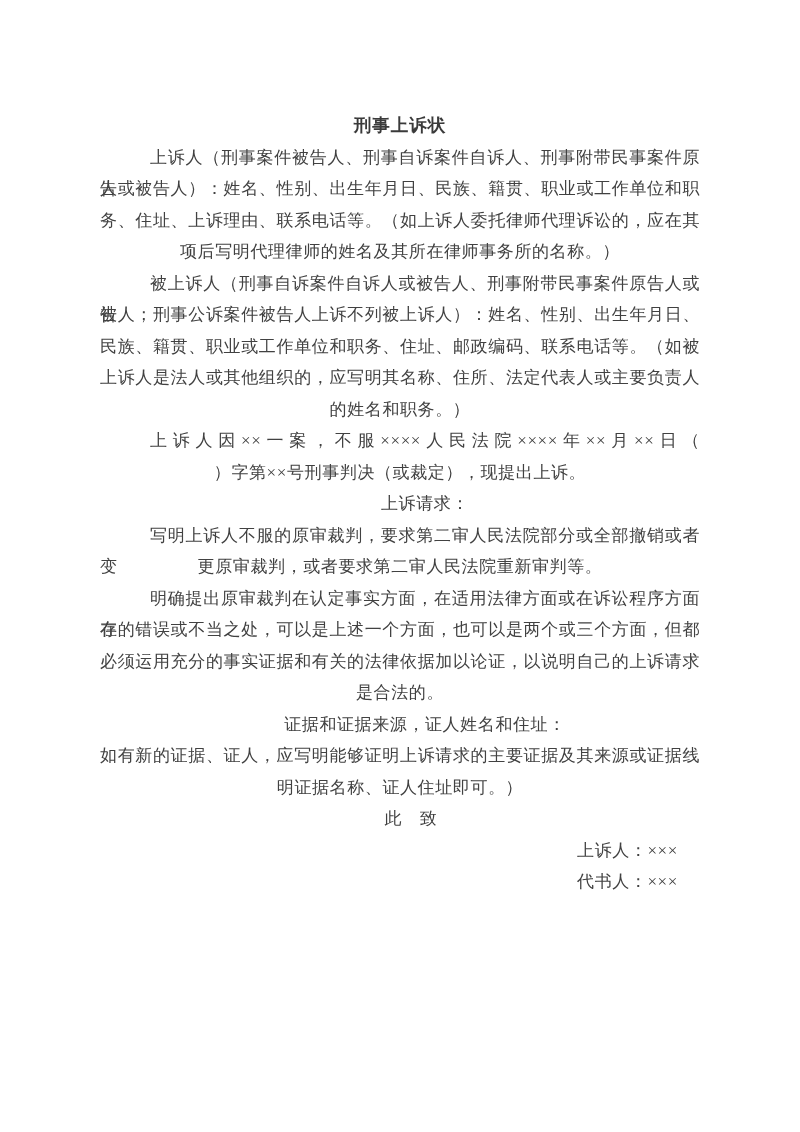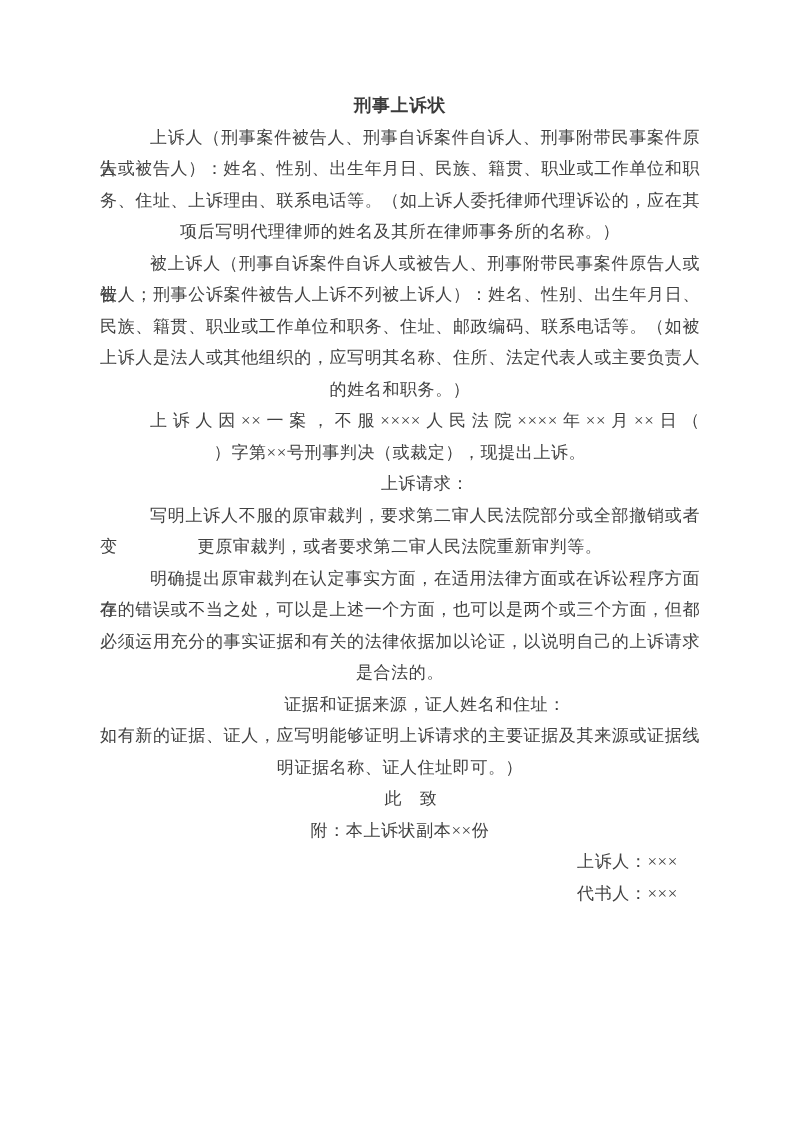--- a/index.html
+++ b/index.html
@@ -8,21 +8,21 @@
     width: 800px;
     height: 1132px;
     background: #ffffff;
     font-family: "Liberation Serif", serif;
     color: #414141;
     overflow: hidden;
   }
   .content {
     position: absolute;
     left: 100px;
-    top: 90px;
+    top: 110px;
     width: 600px;
     font-size: 17px;
     letter-spacing: 0.6px;
   }
   .line {
     height: 31.5px;
     line-height: 31.5px;
     text-align: center;
     white-space: pre;
   }
@@ -84,19 +84,18 @@
     </div>
 
     <div class="line indent">证据和证据来源，证人姓名和住址：</div>
 
     <div>
       <div class="line jl">如有新的证据、证人，应写明能够证明上诉请求的主要证据及其来源或证据线</div>
       <div class="line">明证据名称、证人住址即可。）</div>
     </div>
 
     <div class="line indent-sm">此　致</div>
-    <div class="line">附：本上诉状副本××份</div>
 
     <div class="line sig">上诉人：×××</div>
     <div class="line sig">代书人：×××</div>
 
   </div>
 </div>
 
 </body></html>

